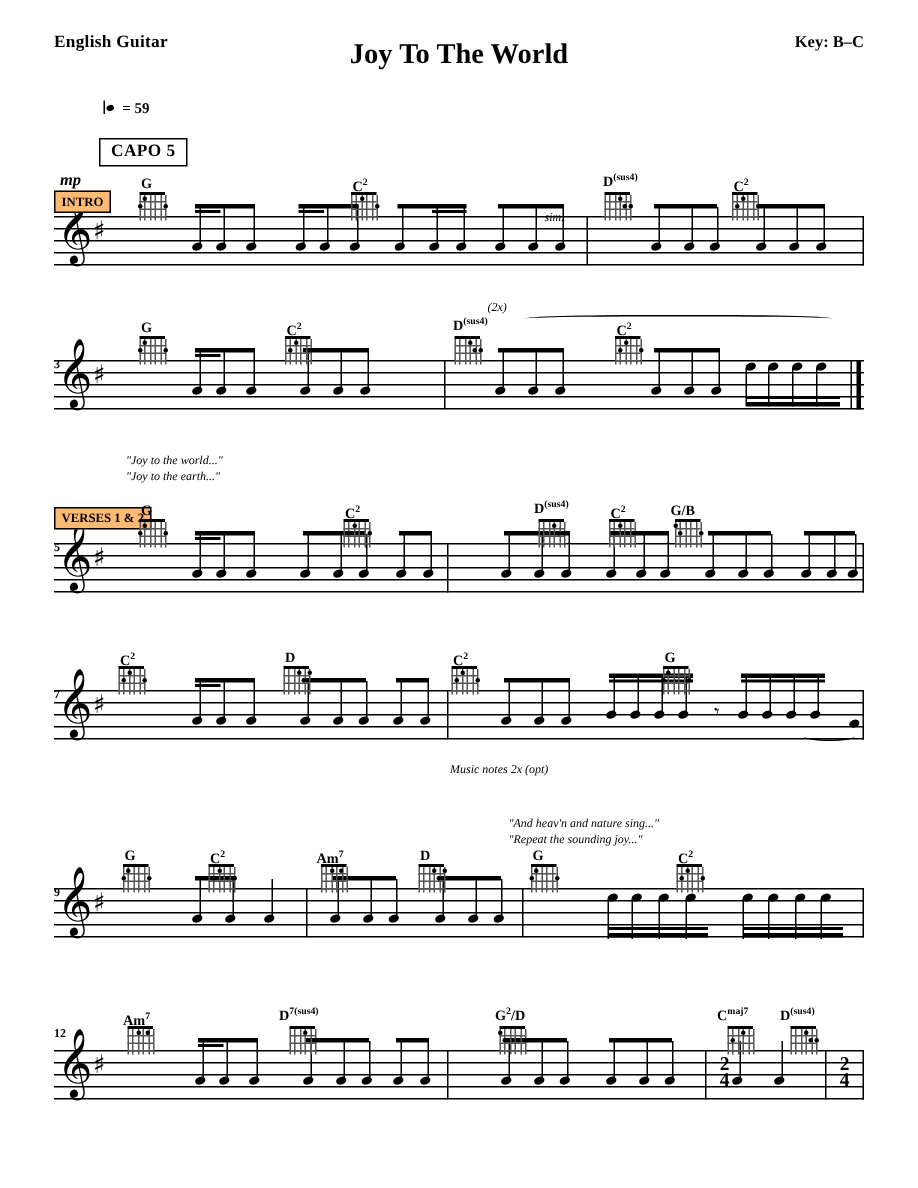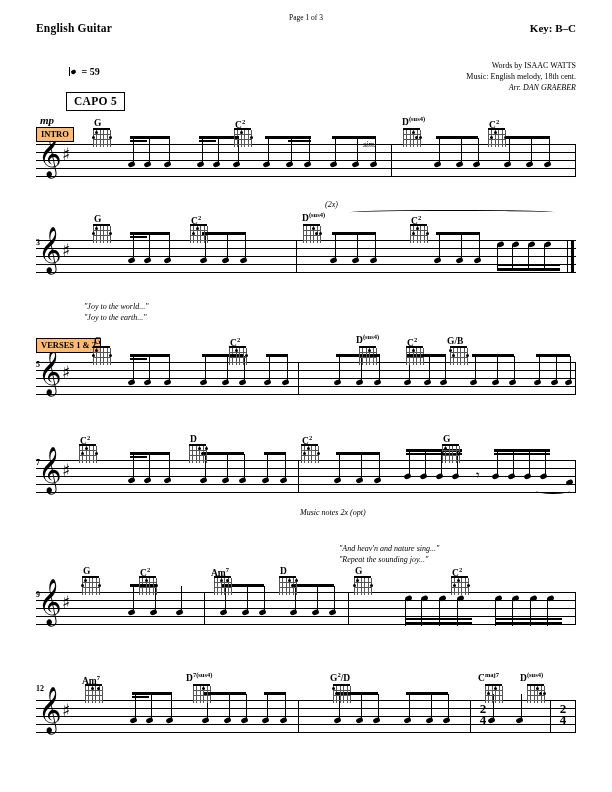--- a/index.html
+++ b/index.html
@@ -148,29 +148,24 @@
   .repeat-brace{
     position:absolute;border-top:1px solid #000;height:5px;border-radius:40%;
   }
   .repeat-x{position:absolute;font-style:italic;font-size:8px;}
 </style>
 </head>
 <body>
 
 <div class="page">
 
-  <div class="hdr-pageof">Page 1 of 3</div>
   <div class="hdr-instrument">English Guitar</div>
+  <div class="hdr-title">Joy To The World</div>
   <div class="hdr-key">Key: B–C</div>
 
-  <div class="credits">
-    <div>Words by ISAAC WATTS</div>
-    <div>Music: English melody, 18th cent.</div>
-    <div class="arr">Arr. DAN GRAEBER</div>
-  </div>
 
   <div class="tempo">
     <span class="stem"></span><span class="notehead"></span>
     <span style="margin-left:3px;">= 59</span>
   </div>
 
   <div class="capo">CAPO 5</div>
 
   <div class="system" style="top:144px;">
     <div class="staff">

